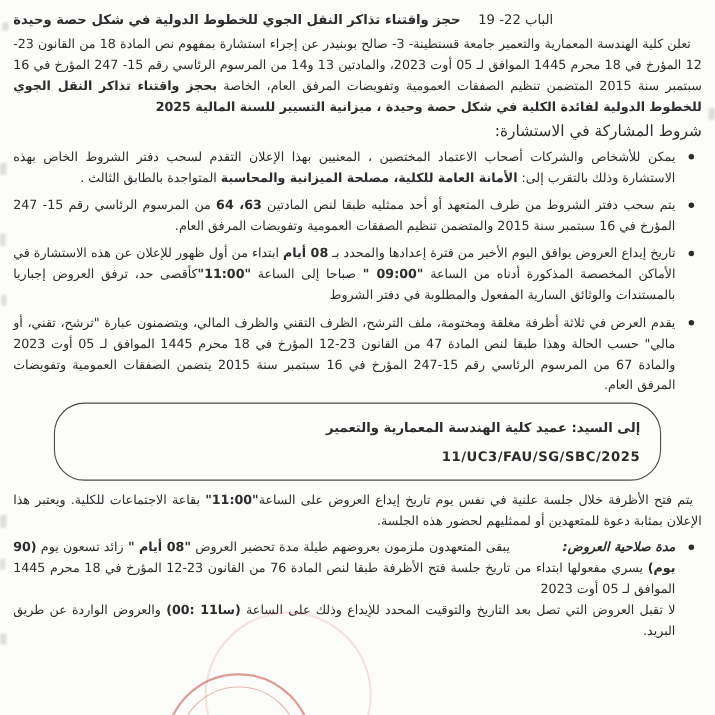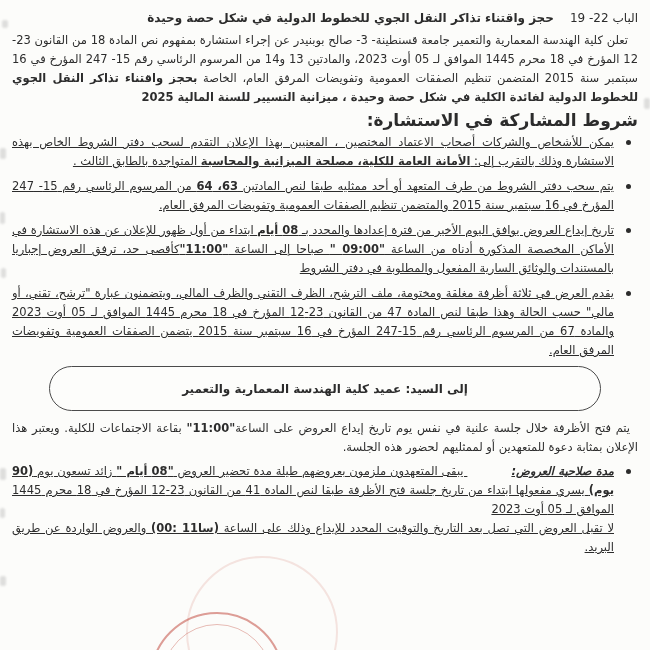--- a/index.html
+++ b/index.html
@@ -8,42 +8,42 @@
     font-family:"DejaVu Sans", sans-serif;
     background:#fcfcfa;
     color:#2c2c2c;
     direction:rtl;
     overflow:hidden;
     position:relative;
     font-size:11.5px;
   }
   .page { padding:8px 12px 0 12px; position:relative; }
 
-  .title-line { text-align:right; line-height:20px; margin-bottom:3px; font-size:12px; }
+  .title-line { text-align:left; line-height:20px; margin-bottom:3px; font-size:12px; }
   .section-ref { margin-left:16px; }
   .doc-title { font-weight:bold; }
 
   .para { text-align:justify; line-height:19px; }
   .intro { text-indent:10px; margin-bottom:4px; }
 
-  .cond-heading { font-weight:bold; font-size:17px; line-height:19px; margin-bottom:3px; }
+  .cond-heading { font-weight:normal; font-size:14px; line-height:19px; margin-bottom:3px; }
 
-  .bullet { position:relative; padding-right:24px; margin-bottom:6px;text-decoration:underline; }
+  .bullet { position:relative; padding-right:24px; margin-bottom:6px; }
   .bullet .dot {
     position:absolute; right:7px; top:7px;
     width:5px; height:5px; border-radius:50%; background:#2c2c2c;
   }
   .b { font-weight:bold; }
   .bi { font-weight:bold; font-style:italic;margin-left:44px; }
 
   .envelope {
     width:552px; margin:5px auto 8px auto;
     border:1.6px solid #4b4b4b; border-radius:28px;
     padding:9px 18px 8px 18px;
-    text-align:center; line-height:26px; font-size:12px;
+    text-align:right; line-height:26px; font-size:12px;
     background:#fdfdfb;
   }
   .env-ref { font-weight:bold; letter-spacing:.5px; }
 
   .open-para { margin-bottom:5px; text-indent:8px; }
 
   .red-stamp {
     position:absolute; left:150px; top:612px; width:134px; height:134px;
     border:2.4px solid rgba(190,62,50,.5); border-radius:50%;
     pointer-events:none;
@@ -99,30 +99,31 @@
 
     <div class="bullet">
       <span class="dot"></span>
       <p class="para">يقدم العرض في ثلاثة أظرفة مغلقة ومختومة، ملف الترشح، الظرف التقني والظرف المالي، ويتضمنون عبارة "ترشح، تقني، أو مالي" حسب الحالة وهذا طبقا لنص المادة 47 من القانون 23-12 المؤرخ في 18 محرم 1445 الموافق لـ 05 أوت 2023 والمادة 67 من المرسوم الرئاسي رقم 15-247 المؤرخ في 16 سبتمبر سنة 2015 يتضمن الصفقات العمومية وتفويضات المرفق العام.</p>
     </div>
 
   </div>
 
   <div class="envelope">
     <div class="b">إلى السيد: عميد كلية الهندسة المعمارية والتعمير</div>
+    <div class="env-ref" dir="ltr">11/UC3/FAU/SG/SBC/2025</div>
   </div>
 
   <p class="para open-para">
     <span>يتم فتح الأظرفة خلال جلسة علنية في نفس يوم تاريخ إيداع العروض على الساعة</span><span class="b">"11:00"</span><span> بقاعة الاجتماعات للكلية. ويعتبر هذا الإعلان بمثابة دعوة للمتعهدين أو لممثليهم لحضور هذه الجلسة.</span>
   </p>
 
   <div class="bullet">
     <span class="dot"></span>
     <p class="para">
-      <span class="bi">مدة صلاحية العروض:</span><span> يبقى المتعهدون ملزمون بعروضهم طيلة مدة تحضير العروض </span><span class="b">"08 أيام "</span><span> زائد تسعون يوم </span><span class="b">(90 يوم)</span><span> يسري مفعولها ابتداء من تاريخ جلسة فتح الأظرفة طبقا لنص المادة 41 من القانون 23-12 المؤرخ في 18 محرم 1445 الموافق لـ 05 أوت 2023</span>
+      <span class="bi">مدة صلاحية العروض:</span><span> يبقى المتعهدون ملزمون بعروضهم طيلة مدة تحضير العروض </span><span class="b">"08 أيام "</span><span> زائد تسعون يوم </span><span class="b">(90 يوم)</span><span> يسري مفعولها ابتداء من تاريخ جلسة فتح الأظرفة طبقا لنص المادة 76 من القانون 23-12 المؤرخ في 18 محرم 1445 الموافق لـ 05 أوت 2023</span>
     </p>
     <p class="para">
       <span>لا تقبل العروض التي تصل بعد التاريخ والتوقيت المحدد للإيداع وذلك على الساعة </span><span class="b" dir="ltr">(00: 11سا)</span><span> والعروض الواردة عن طريق البريد.</span>
     </p>
   </div>
 
 </div>
 
 <div class="red-stamp-ghost"></div>
 <div class="red-stamp"></div>

